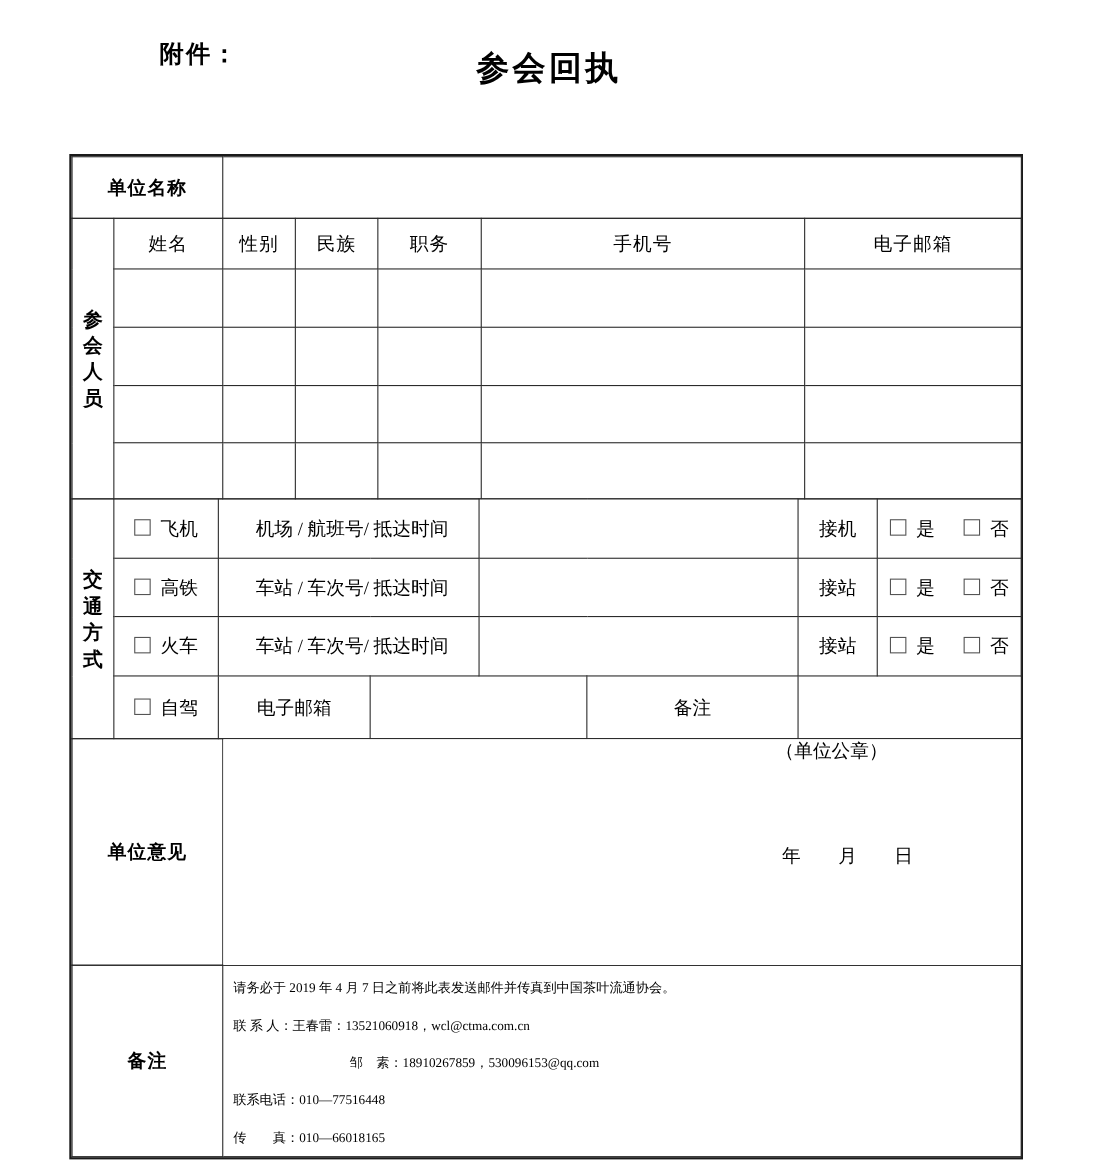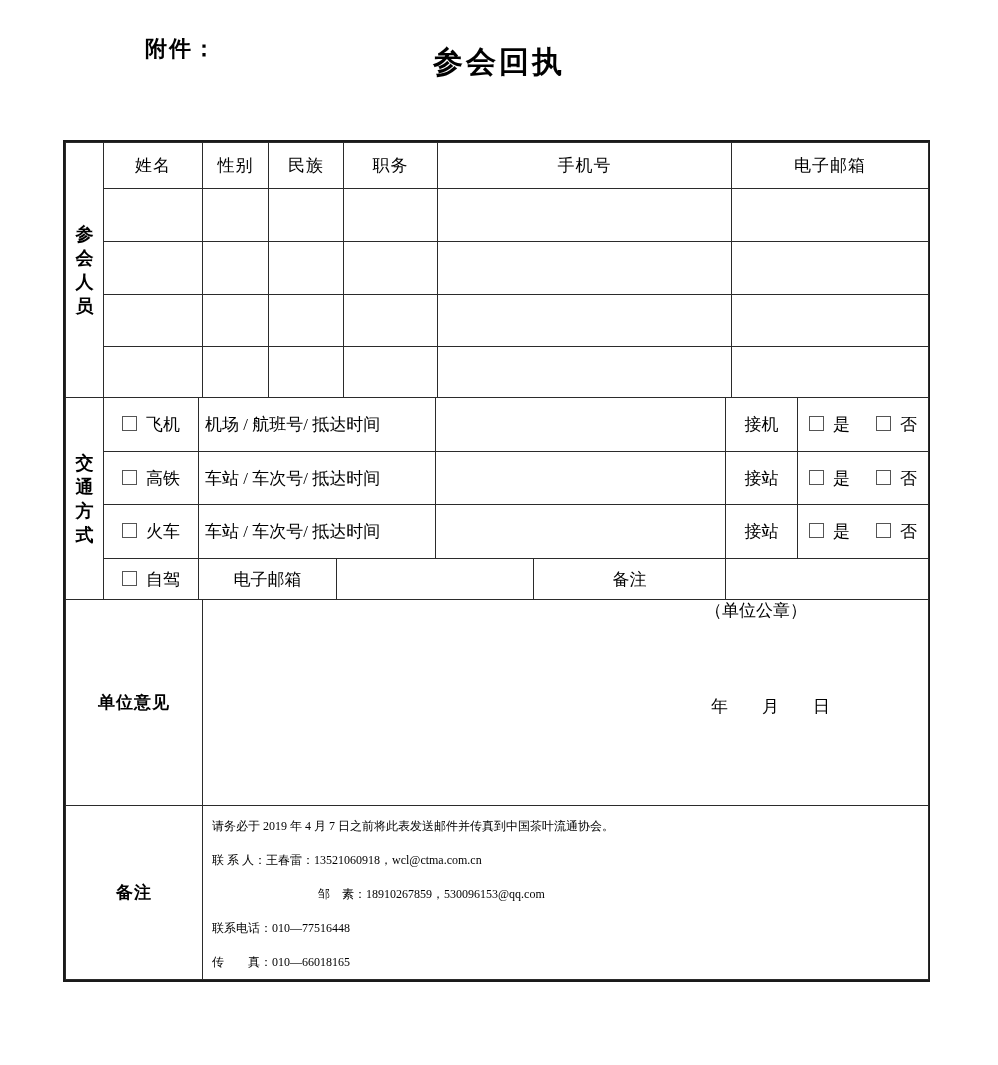--- a/index.html
+++ b/index.html
@@ -42,21 +42,21 @@
   td.hdr{
     text-align:center;font-weight:normal;letter-spacing:1px;
   }
   td.vlabel{text-align:center;}
   .vstack{
     display:flex;flex-direction:column;justify-content:space-around;
     align-items:center;height:100%;
     font-weight:bold;font-size:18px;
   }
   td.cbcell{text-align:center;white-space:nowrap;}
-  td.detail{text-align:left;padding-left:6px;white-space:pre;}
+  td.detail{text-align:center;padding-left:6px;white-space:pre;}
   td.center{text-align:center;}
   td.blank{background:#ffffff;}
   .cbx{
     display:inline-block;width:13px;height:13px;
     border:1px solid #555;background:#fff;
     vertical-align:-1px;margin-right:9px;
   }
   .yn-group{display:inline-block;white-space:nowrap;}
   .yn-group + .yn-group{margin-left:26px;}
   td.opinion-cell{position:relative;padding-left:30px;}
@@ -74,20 +74,32 @@
   td.remarks-cell .remarks-inner{padding-top:3px;}
 </style>
 </head>
 <body>
 
 <div class="attachment">附件：</div>
 <h1 class="title">参会回执</h1>
 
 <div class="form-wrap">
 
+  <table class="band">
+    <colgroup>
+        <col style="width:137px">
+        <col style="width:726px">
+      </colgroup>
+    <tbody>
+        <tr style="height:56px">
+      <td class="lbl">单位名称</td>
+      <td class="blank"></td>
+    </tr>
+  </tbody>
+    </table>
 
   <table class="band">
     <colgroup>
       <col style="width:38px">
         <col style="width:99px">
         <col style="width:66px">
       <col style="width:75px">
         <col style="width:94px">
         <col style="width:294px">
         <col style="width:197px">
@@ -190,21 +202,21 @@
       <td class="cbcell">
         <span class="cbx"></span><span>火车</span>
       </td>
       <td class="detail" colspan="2">车站 / 车次号/ 抵达时间</td>
       <td class="blank" colspan="2"></td>
       <td class="center">接站</td>
       <td class="center">
         <span class="yn-group"><span class="cbx"></span><span>是</span></span><span class="yn-group"><span class="cbx"></span><span>否</span></span>
       </td>
     </tr>
-    <tr style="height:41px">
+    <tr style="height:57px">
       <td class="cbcell">
         <span class="cbx"></span><span>自驾</span>
       </td>
       <td class="center">电子邮箱</td>
       <td class="blank" colspan="2"></td>
       <td class="center">备注</td>
       <td class="blank" colspan="2"></td>
     </tr>
   </tbody>
     </table>

